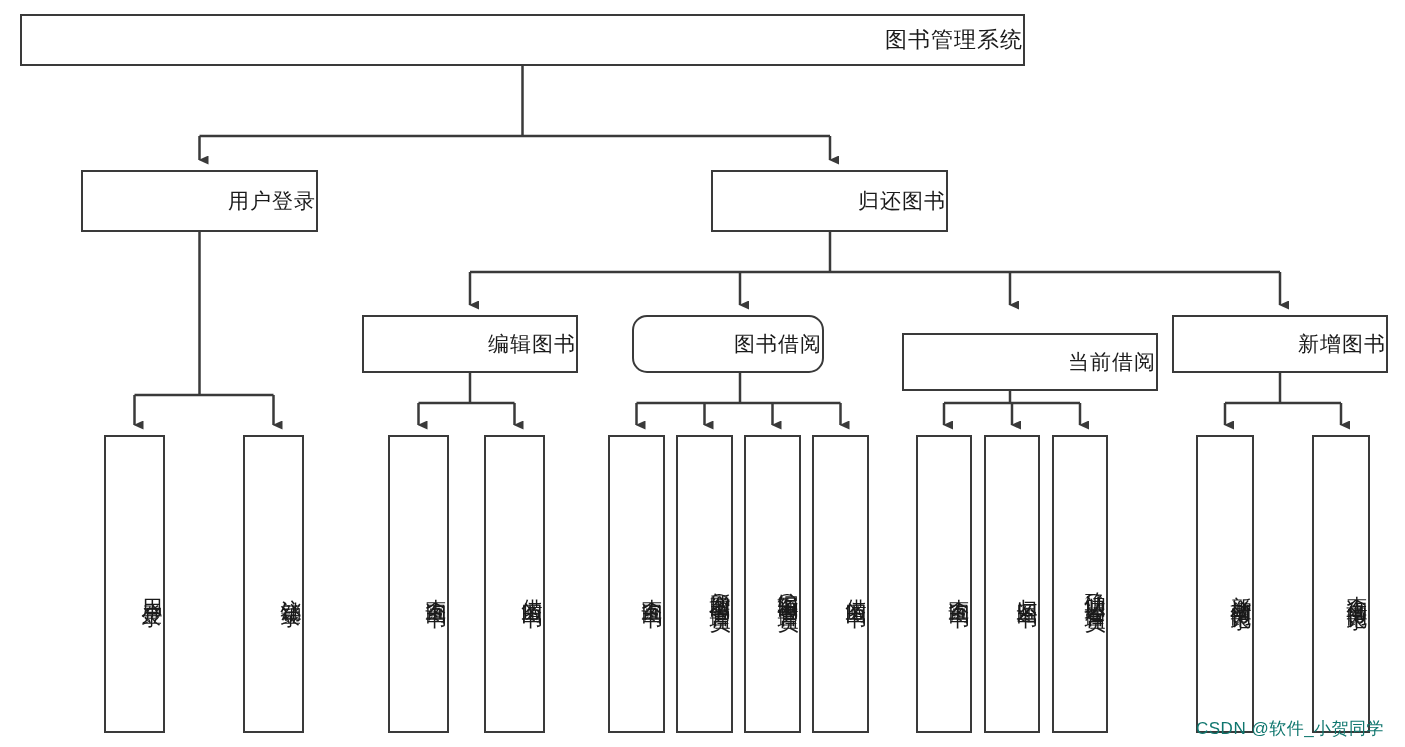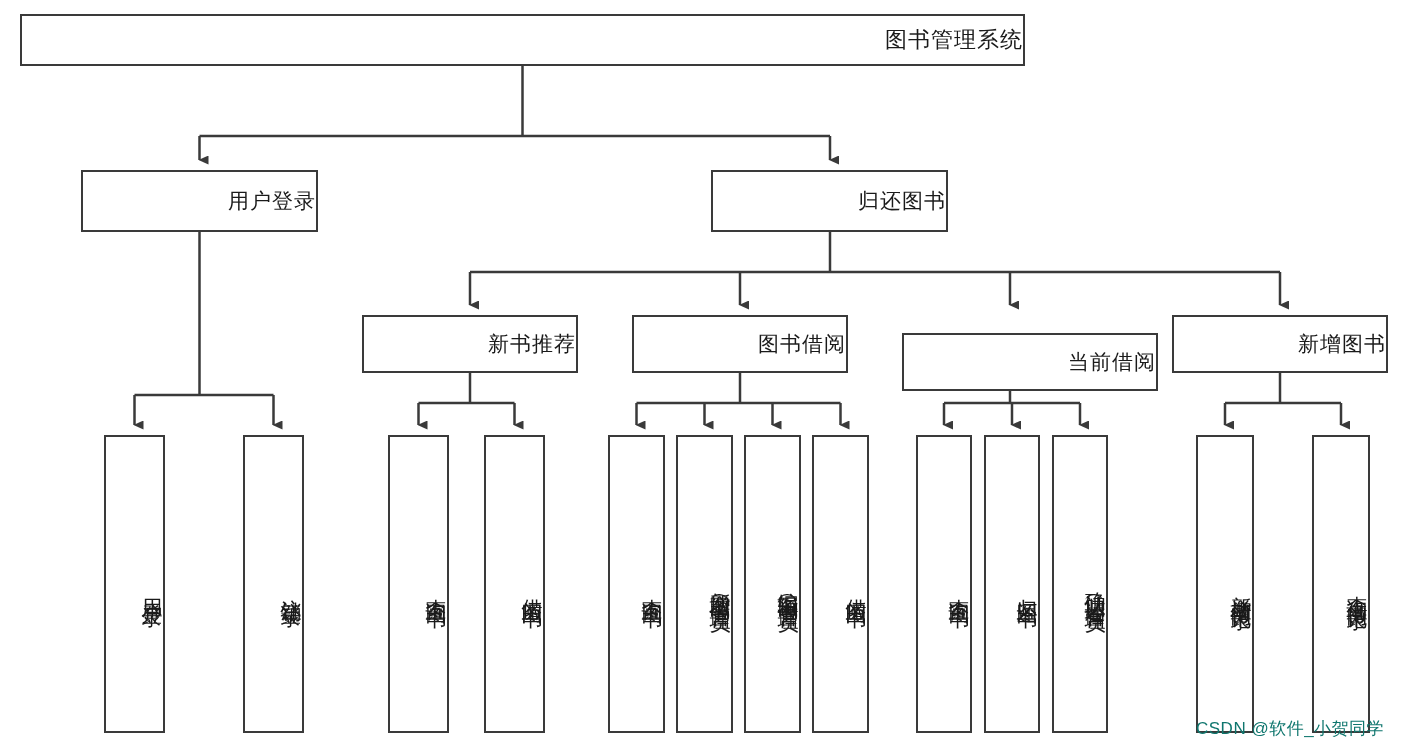--- a/index.html
+++ b/index.html
@@ -130,23 +130,23 @@
   </div>
 
   <div class="node node-h" style="left:81px; top:170px; width:237px; height:62px;">
     <span>用户登录</span>
   </div>
   <div class="node node-h" style="left:711px; top:170px; width:237px; height:62px;">
     <span>归还图书</span>
   </div>
 
   <div class="node node-h" style="left:362px; top:315px; width:216px; height:58px;">
-    <span>新书推荐</span>
-  </div>
-  <div class="node node-h" style="left:632px; top:315px; width:216px; height:58px;">
+    <span>编辑图书</span>
+  </div>
+  <div class="node node-h" style="left:632px; top:315px; width:192px; height:58px;border-radius:15px;">
     <span>图书借阅</span>
   </div>
   <div class="node node-h" style="left:902px; top:315px; width:256px; height:58px;margin-top:18px;">
     <span>当前借阅</span>
   </div>
   <div class="node node-h" style="left:1172px; top:315px; width:216px; height:58px;">
     <span>新增图书</span>
   </div>
 
   <div class="node node-v" style="left:104px; top:435px; width:61px; height:298px;">

